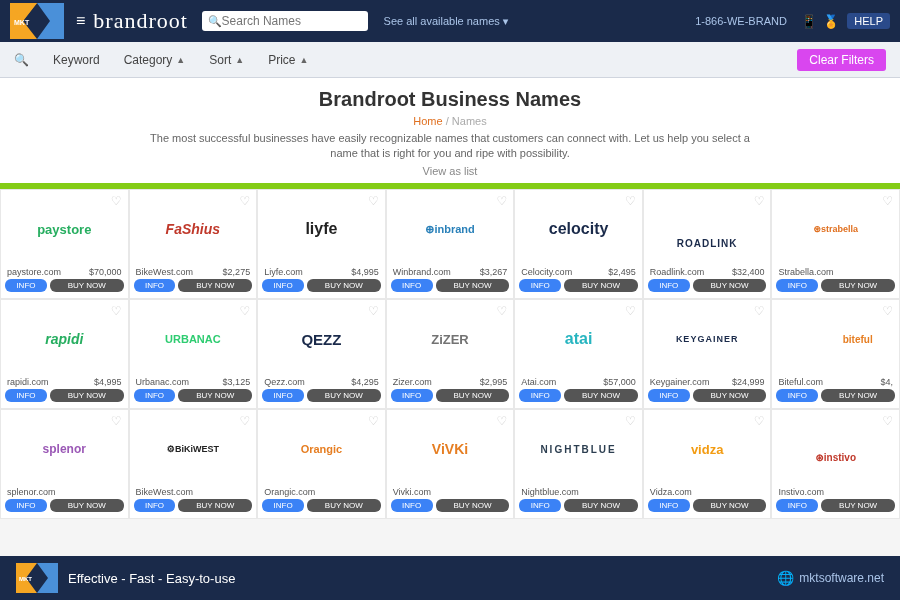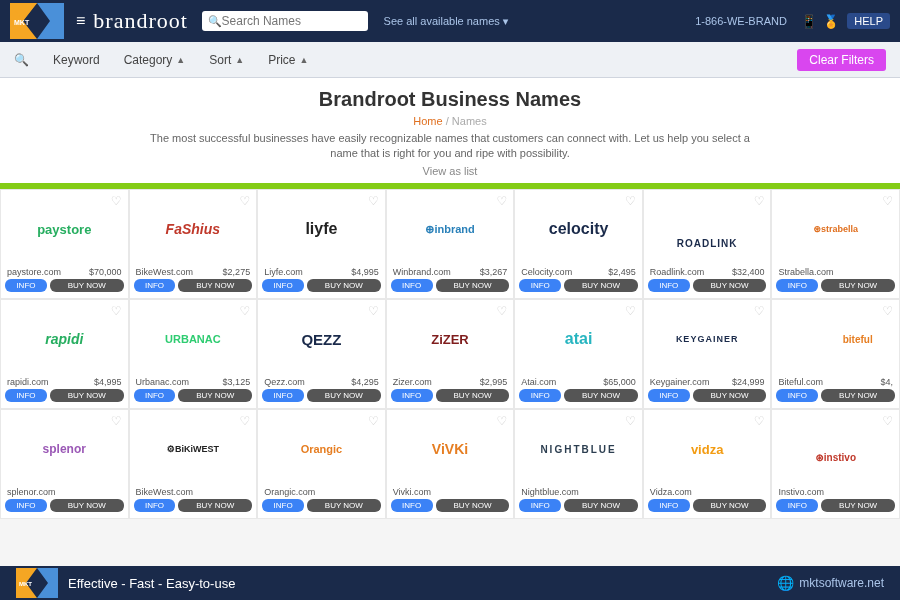--- a/index.html
+++ b/index.html
@@ -221,21 +221,21 @@
       font-size: 8px;
       padding: 2px 5px;
       border-radius: 6px;
       cursor: pointer;
       flex: 2;
     }
 
     
     .footer {
       background: #1a2a4a;
-      height: 34px;
+      height: 44px;
       display: flex;
       align-items: center;
       padding: 0 16px;
       position: absolute;
       bottom: 0;
       width: 900px;
     }
     .footer-logo { width: 42px; height: 30px; }
     .footer-tagline {
       color: white;
@@ -473,42 +473,42 @@
           </div>
           <div class="card-actions">
             <button class="info-btn">INFO</button>
             <button class="buy-btn">BUY NOW</button>
           </div>
         </div>
       </div>
       <div class="name-card">
         <span class="heart-icon">♡</span>
         <div class="logo-area">
-          <span style="color: #7f1d1d; font-size: 13px; font-weight: 900; font-style: normal; letter-spacing: normal; text-align: right;">ZiZER</span>
+          <span style="color: #737373; font-size: 13px; font-weight: 900; font-style: normal; letter-spacing: normal; text-align: right;">ZiZER</span>
         </div>
         <div class="card-bottom">
           <div class="domain-price">
             <span>Zizer.com</span>
             <span>$2,995</span>
           </div>
           <div class="card-actions">
             <button class="info-btn">INFO</button>
             <button class="buy-btn">BUY NOW</button>
           </div>
         </div>
       </div>
       <div class="name-card">
         <span class="heart-icon">♡</span>
         <div class="logo-area">
           <span style="color: rgb(39, 181, 192); font-size: 16px; font-weight: 900; font-style: normal; letter-spacing: normal; text-align: center;">atai</span>
         </div>
         <div class="card-bottom">
           <div class="domain-price">
             <span>Atai.com</span>
-            <span>$65,000</span>
+            <span>$57,000</span>
           </div>
           <div class="card-actions">
             <button class="info-btn">INFO</button>
             <button class="buy-btn">BUY NOW</button>
           </div>
         </div>
       </div>
       <div class="name-card">
         <span class="heart-icon">♡</span>
         <div class="logo-area">

